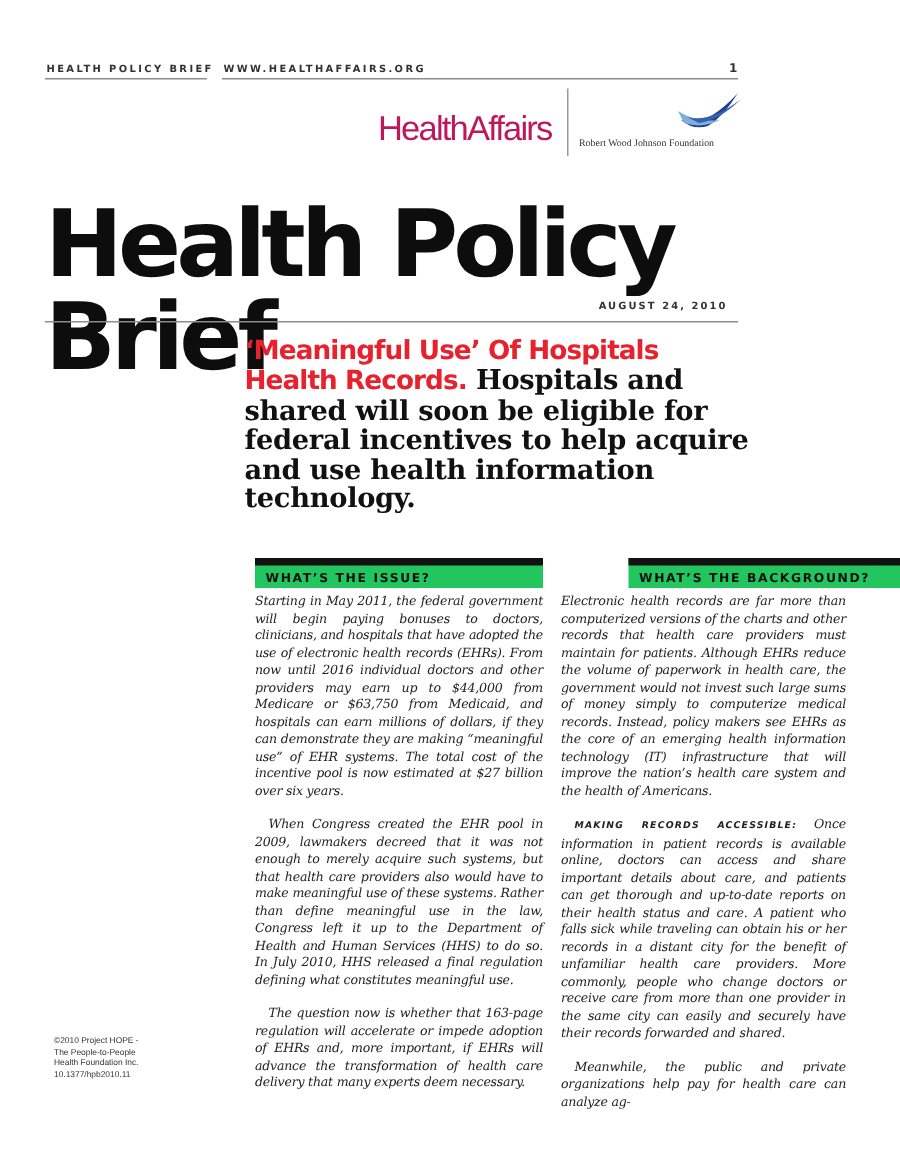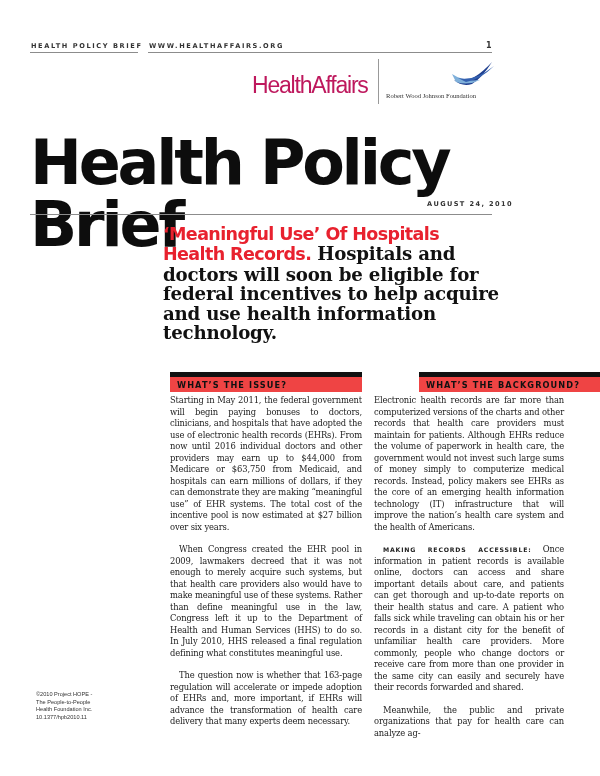--- a/index.html
+++ b/index.html
@@ -6,23 +6,23 @@
   body { width: 600px; height: 776px; position: relative; overflow: hidden; font-family: "DejaVu Serif", serif; color: #1a1a1a; }
   .abs { position: absolute; }
   .runhead { font-family: "DejaVu Sans", sans-serif; font-weight: bold; font-size: 6.6px; letter-spacing: 1.6px; color: #333; }
   .rule-gray { background: #8c8c8c; height: 1.3px; }
   .ha-logo { font-family: "Liberation Sans", sans-serif; font-size: 23px; letter-spacing: -1.2px; color: #be185d; }
   .rwjf { font-family: "Liberation Serif", serif; font-size: 6.6px; color: #333; }
   .big-title { font-family: "DejaVu Sans", sans-serif; font-weight: bold; font-size: 62px; letter-spacing: -3.2px; color: #0d0d0d; line-height: 1; }
   .date { font-family: "DejaVu Sans", sans-serif; font-weight: bold; font-size: 6.6px; letter-spacing: 1.4px; color: #333; }
   .deck { font-family: "DejaVu Serif", serif; font-weight: bold; font-size: 18.2px; line-height: 19.4px; color: #111; letter-spacing: -0.2px; }
   .deck .red { font-family: "DejaVu Sans", sans-serif; color: #e8212e; font-size: 17.5px; letter-spacing: -0.6px; }
-  .sect-head { background: #ef4444; border-top: 5px solid #111; height: 15px; }
+  .sect-head { background: #22c55e; border-top: 5px solid #111; height: 15px; }
   .sect-head span { font-family: "DejaVu Sans", sans-serif; font-weight: bold; font-size: 8.2px; letter-spacing: 1.1px; color: #111; display: block; padding: 3px 0 0 7px; }
-  .col { font-family: "DejaVu Serif", serif; font-size: 8.4px; line-height: 11.5px; color: #222; text-align: justify; letter-spacing: -0.15px; }
+  .col { font-family: "DejaVu Serif", serif; font-size: 8.4px; line-height: 11.5px; color: #222; text-align: justify; letter-spacing: -0.15px; font-style: italic; }
   .col p { margin: 0 0 11px 0; }
   .col p.indent { text-indent: 9px; }
   .runin { font-family: "DejaVu Sans", sans-serif; font-weight: bold; font-size: 6.2px; letter-spacing: 0.8px; }
   .copy { font-family: "Liberation Sans", sans-serif; font-size: 5.6px; line-height: 7.6px; color: #333; }
 </style>
 </head>
 <body>
 
 <div class="abs runhead" style="left:31px; top:42px;">HEALTH POLICY BRIEF</div>
 <div class="abs rule-gray" style="left:30px; top:52px; width:108px;"></div>
@@ -33,43 +33,43 @@
 <div class="abs ha-logo" style="left:252px; top:72px;">HealthAffairs</div>
 <div class="abs" style="left:378px; top:59px; width:1px; height:45px; background:#999;"></div>
 <div class="abs rwjf" style="left:386px; top:92px;">Robert Wood Johnson Foundation</div>
 <svg class="abs" style="left:450px; top:60px;" width="45" height="30" viewBox="0 0 45 30">
   <path d="M4 20 Q20 26 42 2 Q32 18 22 24 Q12 27 4 20Z" fill="#1f3f8f"></path>
   <path d="M2 14 Q14 22 30 20 Q18 26 6 22 Z" fill="#7fb0da"></path>
   <path d="M8 18 Q24 22 44 6 Q30 20 16 22Z" fill="#3461b0"></path>
 </svg>
 
 <div class="abs big-title" style="left:30px; top:132px;">Health Policy Brief</div>
-<div class="abs date" style="left:513px; top:200px; transform:translateX(-100%); white-space:nowrap;">AUGUST 24, 2010</div>
+<div class="abs date" style="left:485px; top:200px; transform:translateX(-100%); white-space:nowrap;">AUGUST 24, 2010</div>
 <div class="abs rule-gray" style="left:30px; top:214px; width:462px;"></div>
 
 <div class="abs deck" style="left:163px; top:224px; width:340px;">
-  <span class="red">‘Meaningful Use’ Of Hospitals Health Records.</span><span> Hospitals and doctors will soon be eligible for federal incentives to help acquire and use health information technology.</span>
+  <span class="red">‘Meaningful Use’ Of Hospitals Health Records.</span><span> Hospitals and shared will soon be eligible for federal incentives to help acquire and use health information technology.</span>
 </div>
 
 <div class="abs sect-head" style="left:170px; top:372px; width:192px;">
   <span>WHAT’S THE ISSUE?</span>
 </div>
 <div class="abs col" style="left:170px; top:395px; width:192px;">
   <p>Starting in May 2011, the federal government will begin paying bonuses to doctors, clinicians, and hospitals that have adopted the use of electronic health records (EHRs). From now until 2016 individual doctors and other providers may earn up to $44,000 from Medicare or $63,750 from Medicaid, and hospitals can earn millions of dollars, if they can demonstrate they are making “meaningful use” of EHR systems. The total cost of the incentive pool is now estimated at $27 billion over six years.</p>
   <p class="indent">When Congress created the EHR pool in 2009, lawmakers decreed that it was not enough to merely acquire such systems, but that health care providers also would have to make meaningful use of these systems. Rather than define meaningful use in the law, Congress left it up to the Department of Health and Human Services (HHS) to do so. In July 2010, HHS released a final regulation defining what constitutes meaningful use.</p>
   <p class="indent">The question now is whether that 163-page regulation will accelerate or impede adoption of EHRs and, more important, if EHRs will advance the transformation of health care delivery that many experts deem necessary.</p>
 </div>
 
 <div class="abs sect-head" style="left:374px; top:372px; width:190px;margin-left:45px;">
   <span>WHAT’S THE BACKGROUND?</span>
 </div>
 <div class="abs col" style="left:374px; top:395px; width:190px;">
   <p>Electronic health records are far more than computerized versions of the charts and other records that health care providers must maintain for patients. Although EHRs reduce the volume of paperwork in health care, the government would not invest such large sums of money simply to computerize medical records. Instead, policy makers see EHRs as the core of an emerging health information technology (IT) infrastructure that will improve the nation’s health care system and the health of Americans.</p>
   <p class="indent"><span class="runin">MAKING RECORDS ACCESSIBLE:</span> <span>Once information in patient records is available online, doctors can access and share important details about care, and patients can get thorough and up-to-date reports on their health status and care. A patient who falls sick while traveling can obtain his or her records in a distant city for the benefit of unfamiliar health care providers. More commonly, people who change doctors or receive care from more than one provider in the same city can easily and securely have their records forwarded and shared.</span></p>
-  <p class="indent">Meanwhile, the public and private organizations that pay for health care can analyze ag-</p>
+  <p class="indent">Meanwhile, the public and private organizations help pay for health care can analyze ag-</p>
 </div>
 
 <div class="abs copy" style="left:36px; top:691px;">
   <div>©2010 Project HOPE -</div>
   <div>The People-to-People</div>
   <div>Health Foundation Inc.</div>
   <div>10.1377/hpb2010.11</div>
 </div>
 
 </body></html>

